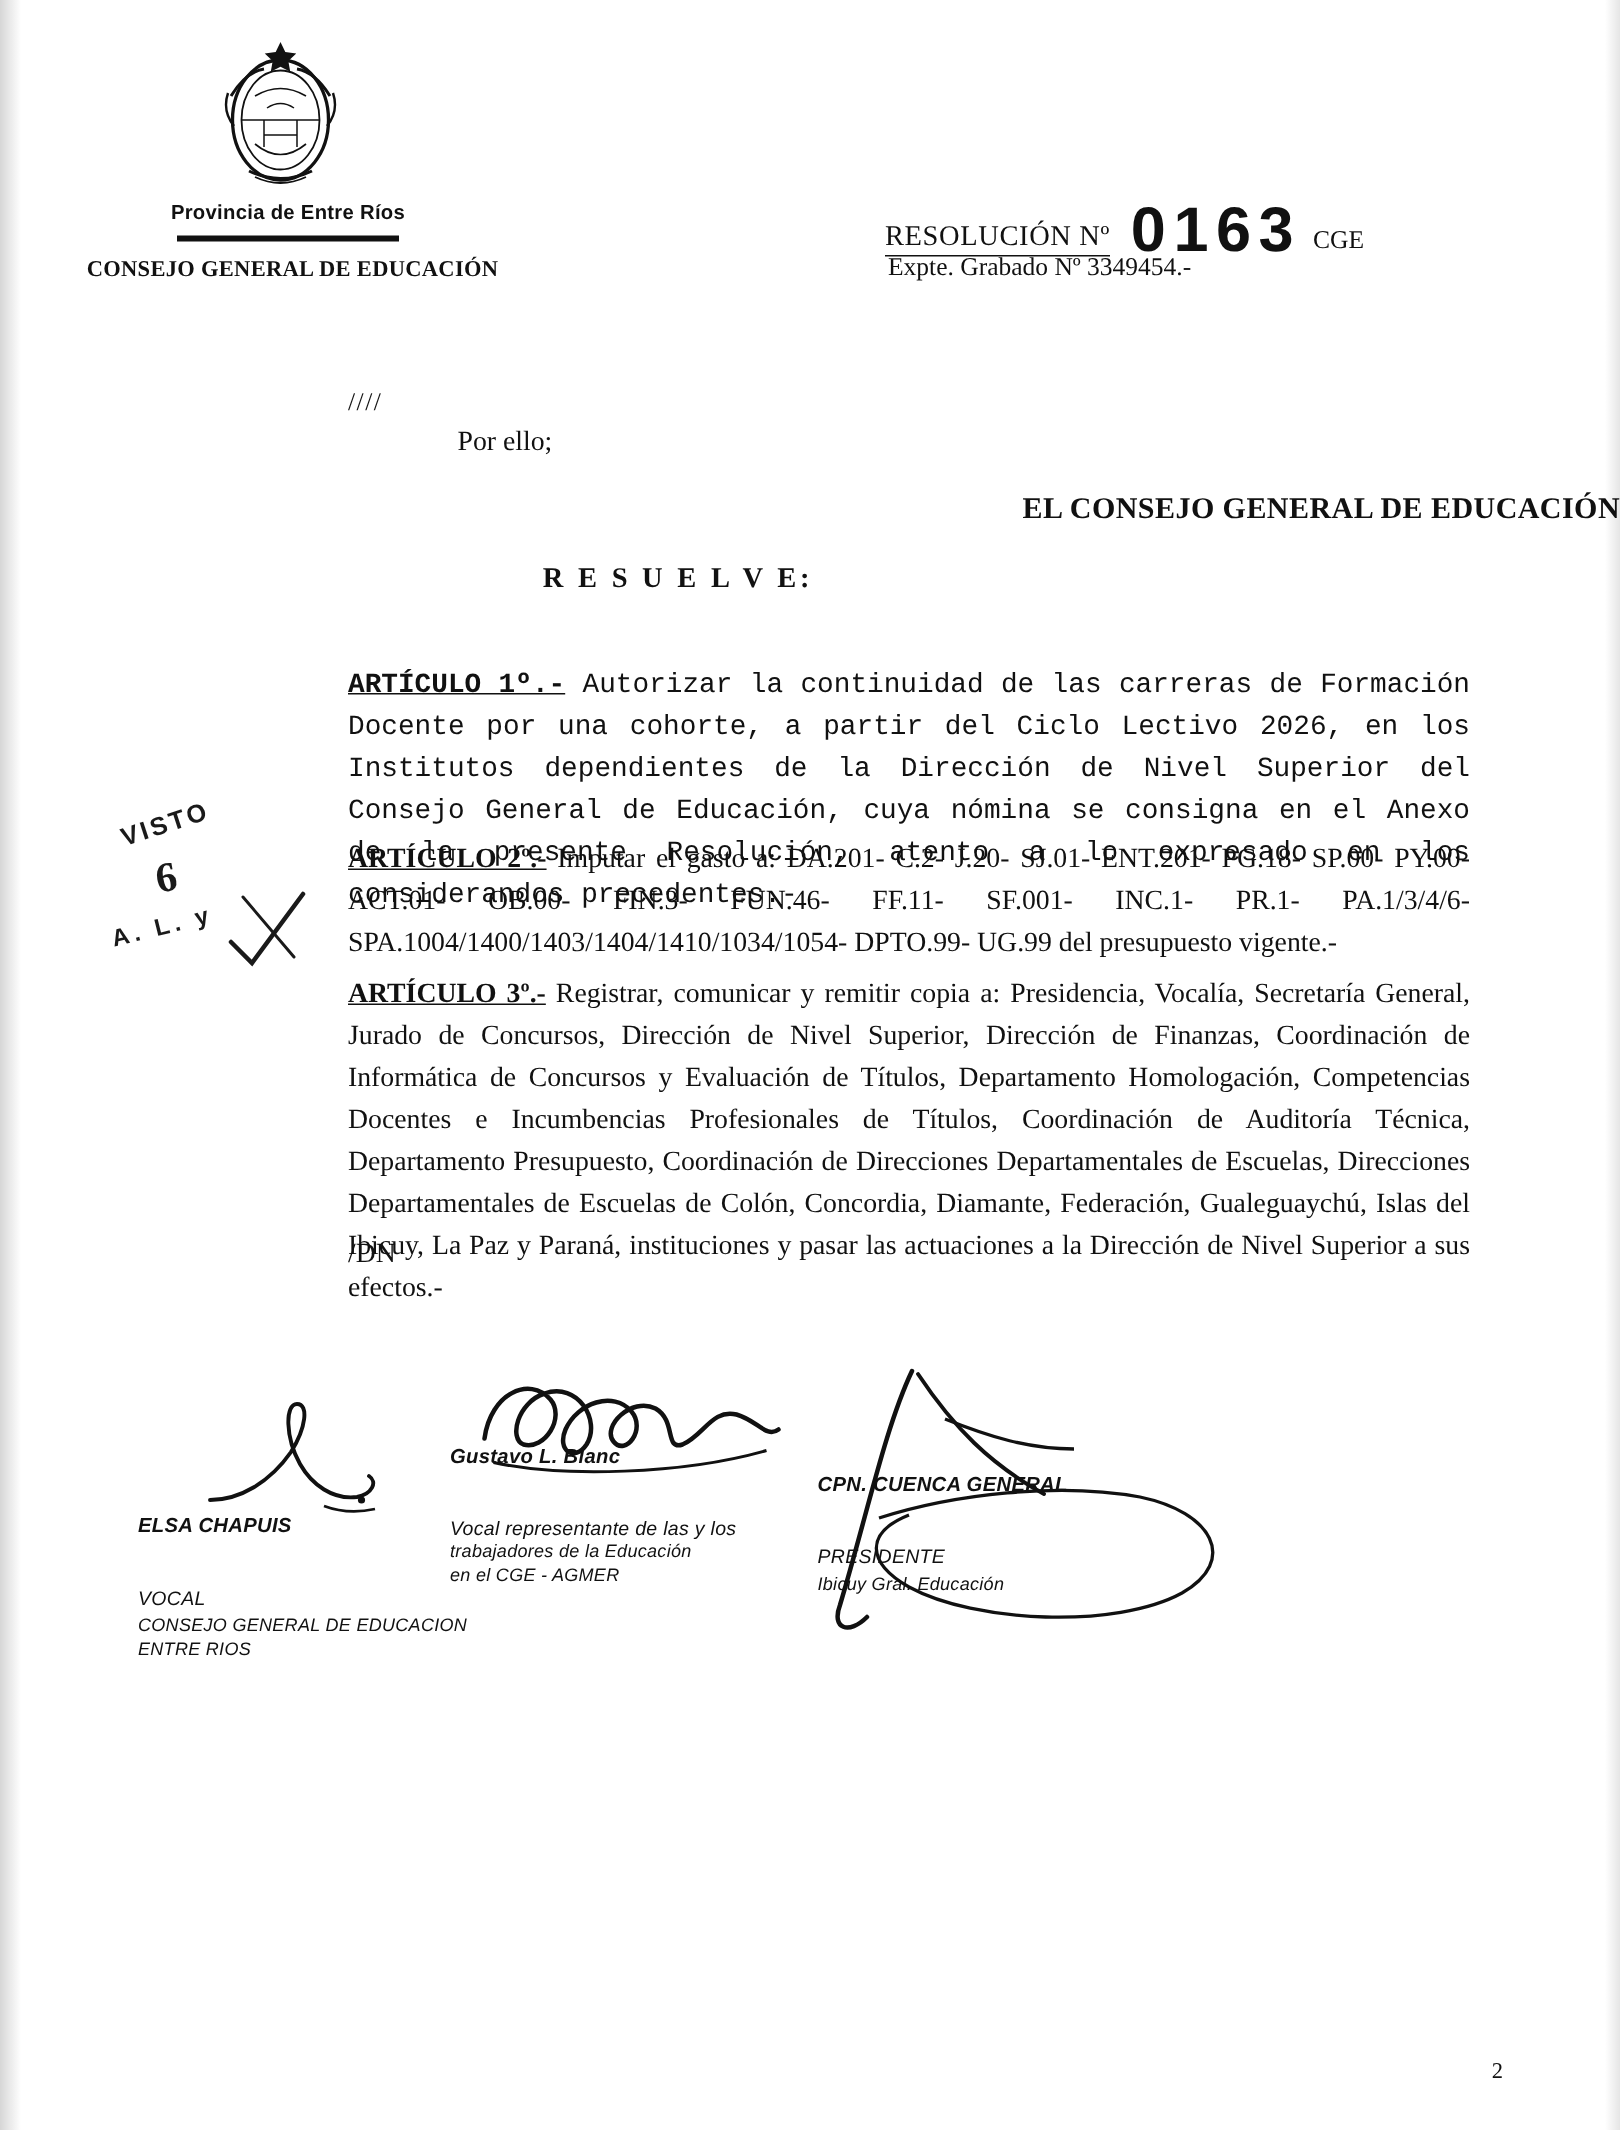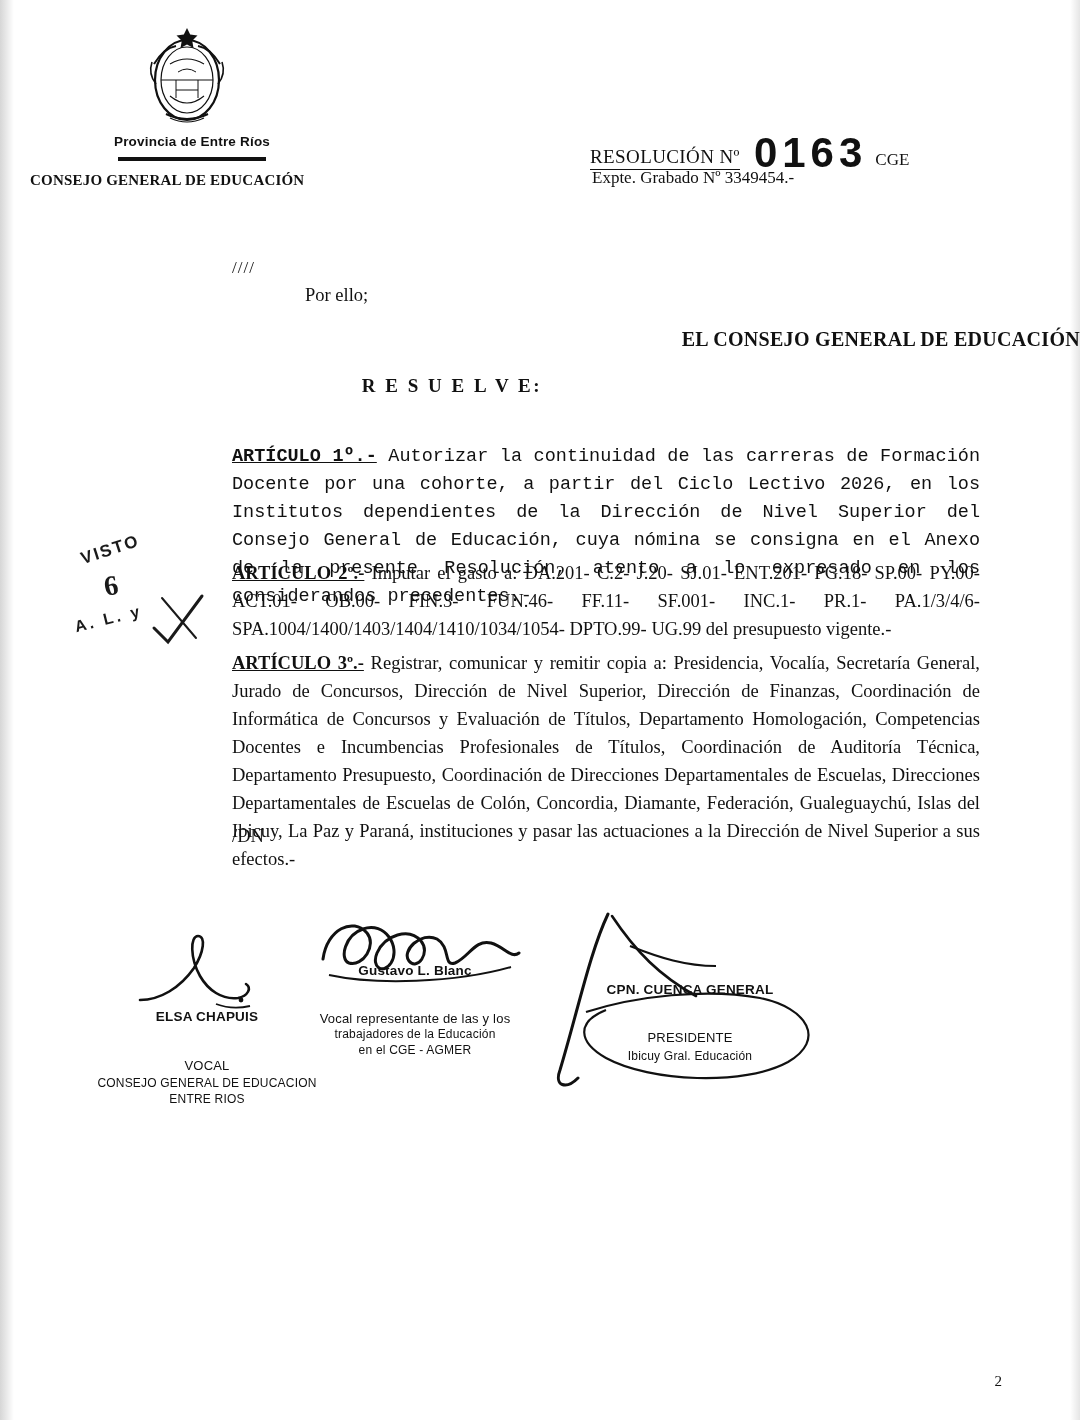--- a/index.html
+++ b/index.html
@@ -59,20 +59,21 @@
     top: 157px;
     width: 148px;
     height: 4px;
     background: #111;
   }
   .cge-label {
     position: absolute;
     left: 30px;
     top: 172px;
     width: 330px;
+    text-align: center;
     font-family: "Liberation Serif", serif;
     font-weight: bold;
     font-size: 15px;
     letter-spacing: 0.2px;
   }
 
   .res-block {
     position: absolute;
     left: 590px;
     top: 128px;
@@ -210,22 +211,22 @@
     position: absolute;
     left: 74px;
     top: 60px;
     width: 60px;
     height: 56px;
   }
 
   
   .sig-block {
     position: absolute;
-    text-align: center;
     font-family: "Liberation Sans", sans-serif;
+    font-style: italic;
   }
   .sig-graphic {
     position: absolute;
     pointer-events: none;
   }
   .sig-name {
     font-weight: bold;
     font-size: 13.5px;
     letter-spacing: 0.2px;
   }

